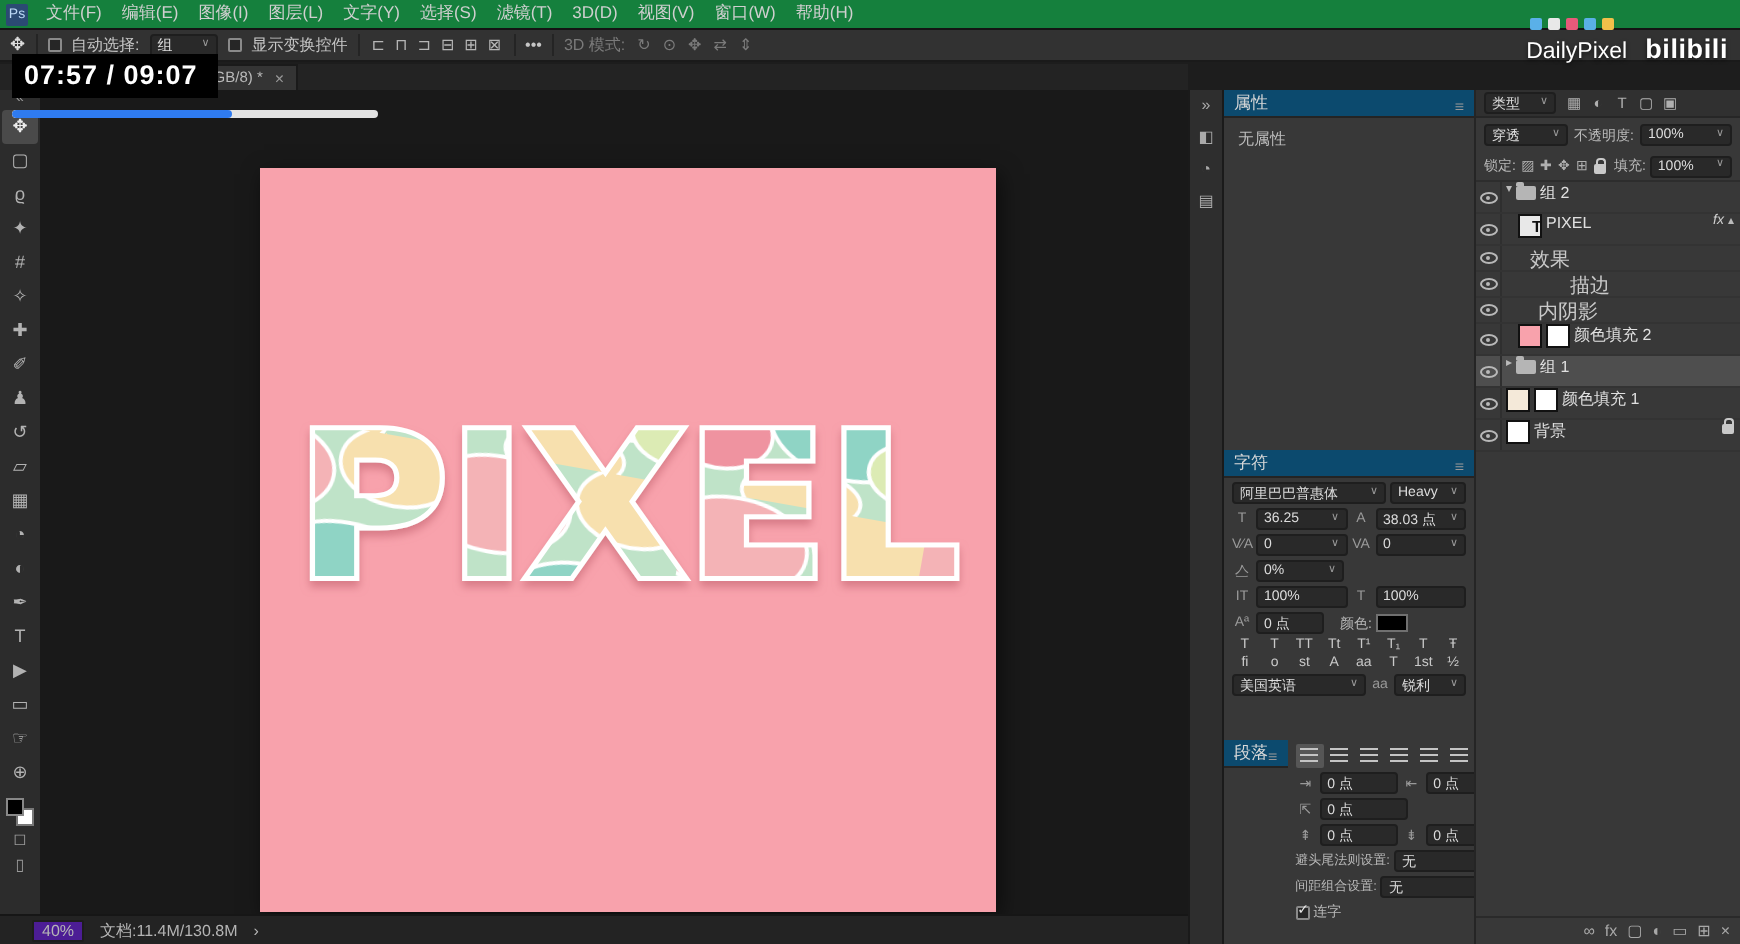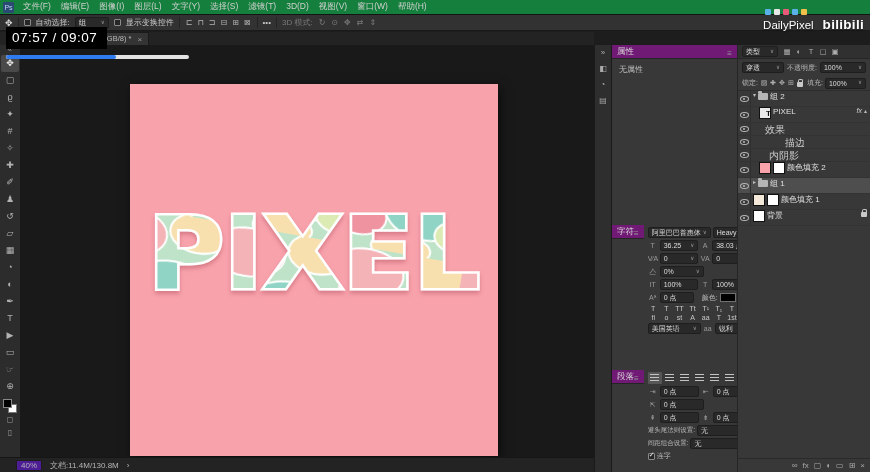--- a/index.html
+++ b/index.html
@@ -42,21 +42,21 @@
 #statusbar{position:absolute;left:0;top:457px;width:594px;height:15px;background:#232323;border-top:1px solid #161616;display:flex;align-items:center;gap:8px;padding:0 6px 0 16px;font-size:8px;color:#b5b5b5;z-index:3}
 .zoom-field{background:#4c1d95;border:1px solid #1d1d1d;padding:0 4px;height:11px;line-height:10px;border-radius:1px}
 
 
 #right-strip{position:absolute;left:594px;top:45px;width:17px;height:427px;background:#2e2e2e;border-left:1px solid #1a1a1a;display:flex;flex-direction:column;align-items:center;gap:7px;padding-top:3px;z-index:3}
 .rs-icon{font-size:8px;color:#aaa}
 
 #props-col{position:absolute;left:611px;top:45px;width:126px;height:427px;background:#383838;border-left:1px solid #1a1a1a;display:flex;flex-direction:column;z-index:3}
 #layers-col{position:absolute;left:737px;top:45px;width:133px;height:427px;background:#383838;border-left:1px solid #252525;display:flex;flex-direction:column;z-index:3}
 
-.panel-header{height:14px;background:#701a75;border-bottom:1px solid #242424;display:flex;align-items:flex-end;padding:0 5px;font-size:8.5px;color:#d8d8d8;flex:none}
+.panel-header{height:14px;background:#0c4a6e;border-bottom:1px solid #242424;display:flex;align-items:flex-end;padding:0 5px;font-size:8.5px;color:#d8d8d8;flex:none}
 .panel-menu{margin-left:auto;color:#999;font-size:8px}
 .panel-body{position:relative}
 
 .field{background:#292929;border:1px solid #1e1e1e;border-radius:2px;height:11px;display:flex;align-items:center;gap:2px;padding:0 3px;font-size:7px;color:#ddd;white-space:nowrap;overflow:hidden}
 .grow{flex:1;min-width:0}
 .ficon{font-size:7px;color:#9a9a9a;width:10px;text-align:center;flex:none}
 .crow{display:flex;align-items:center;gap:2px;margin:2px 4px}
 .stybtn{font-size:7px;color:#c9c9c9;flex:1;text-align:center}
 .swatch-black{width:16px;height:9px;background:#000;border:1px solid #707070;flex:none}
 .lbl{font-size:7px;color:#b9b9b9;white-space:nowrap}
@@ -85,21 +85,21 @@
 .thumb-t{background:#e8e8e8;color:#111;font-size:8px;line-height:11px;text-align:center;font-weight:bold}
 .lname{white-space:nowrap;overflow:hidden;text-overflow:ellipsis}
 .fx-badge{margin-left:auto;font-size:7px;font-style:italic;color:#cfcfcf}
 .mini-lock{width:6px;height:5px;background:#c9c9c9;border-radius:1px;position:relative;margin-top:2px;flex:none}
 .mini-lock::before{content:'';position:absolute;top:-3px;left:1px;width:3px;height:3px;border:1px solid #c9c9c9;border-bottom:none;border-radius:2px 2px 0 0}
 .indent1{padding-left:6px}
 #layers-footer{margin-top:auto;height:14px;border-top:1px solid #2a2a2a;display:flex;align-items:center;justify-content:flex-end;gap:5px;padding:0 5px;flex:none}
 .lf-icon{font-size:8px;color:#a8a8a8}
 
 
-#timestamp-box{position:absolute;left:6px;top:27px;background:#000;color:#fff;font-size:13.5px;font-weight:normal;letter-spacing:.5px;padding:3px 10px 4px 6px;z-index:60;white-space:nowrap}
+#timestamp-box{position:absolute;left:6px;top:27px;background:#000;color:#fff;font-size:13.5px;font-weight:bold;letter-spacing:.5px;padding:3px 10px 4px 6px;z-index:60;white-space:nowrap}
 #progress-track{position:absolute;left:6px;top:55px;width:183px;height:4px;background:rgba(255,255,255,.88);border-radius:2px;z-index:60;overflow:hidden}
 #progress-fill{height:100%;background:#2f7bf0;border-radius:2px;width:60%}
 #watermark{position:absolute;right:6px;top:9px;z-index:60;display:flex;flex-direction:column;align-items:center;gap:2px}
 .wm-icons{display:flex;gap:3px;align-items:center;margin-right:56px}
 .wm-sq{width:6px;height:6px;border-radius:1px;display:inline-block}
 .wm-row{display:flex;align-items:baseline;gap:9px}
 .wm-daily{color:#fff;font-size:11.5px;text-shadow:0 1px 2px rgba(0,0,0,.6)}
 .wm-bili{color:#fff;font-size:13.5px;font-weight:bold;letter-spacing:.3px;text-shadow:0 1px 2px rgba(0,0,0,.6)}
 </style>
 </head>
@@ -241,21 +241,21 @@
     <section style="height:180px;display:flex;flex-direction:column">
       <div class="panel-header">
         <span>属性</span>
         <span class="panel-menu">≡</span>
       </div>
       <div class="panel-body" style="padding:5px 7px;font-size:8px;color:#bdbdbd">
         <span>无属性</span>
       </div>
     </section>
 
-    <section style="height:145px;display:flex;flex-direction:row">
+    <section style="height:145px;display:flex;flex-direction:column">
       <div class="panel-header">
         <span>字符</span>
         <span class="panel-menu">≡</span>
       </div>
       <div class="panel-body">
         <div class="crow">
           <span class="field grow">
             <span>阿里巴巴普惠体</span>
             <span class="dd">∨</span>
           </span>

